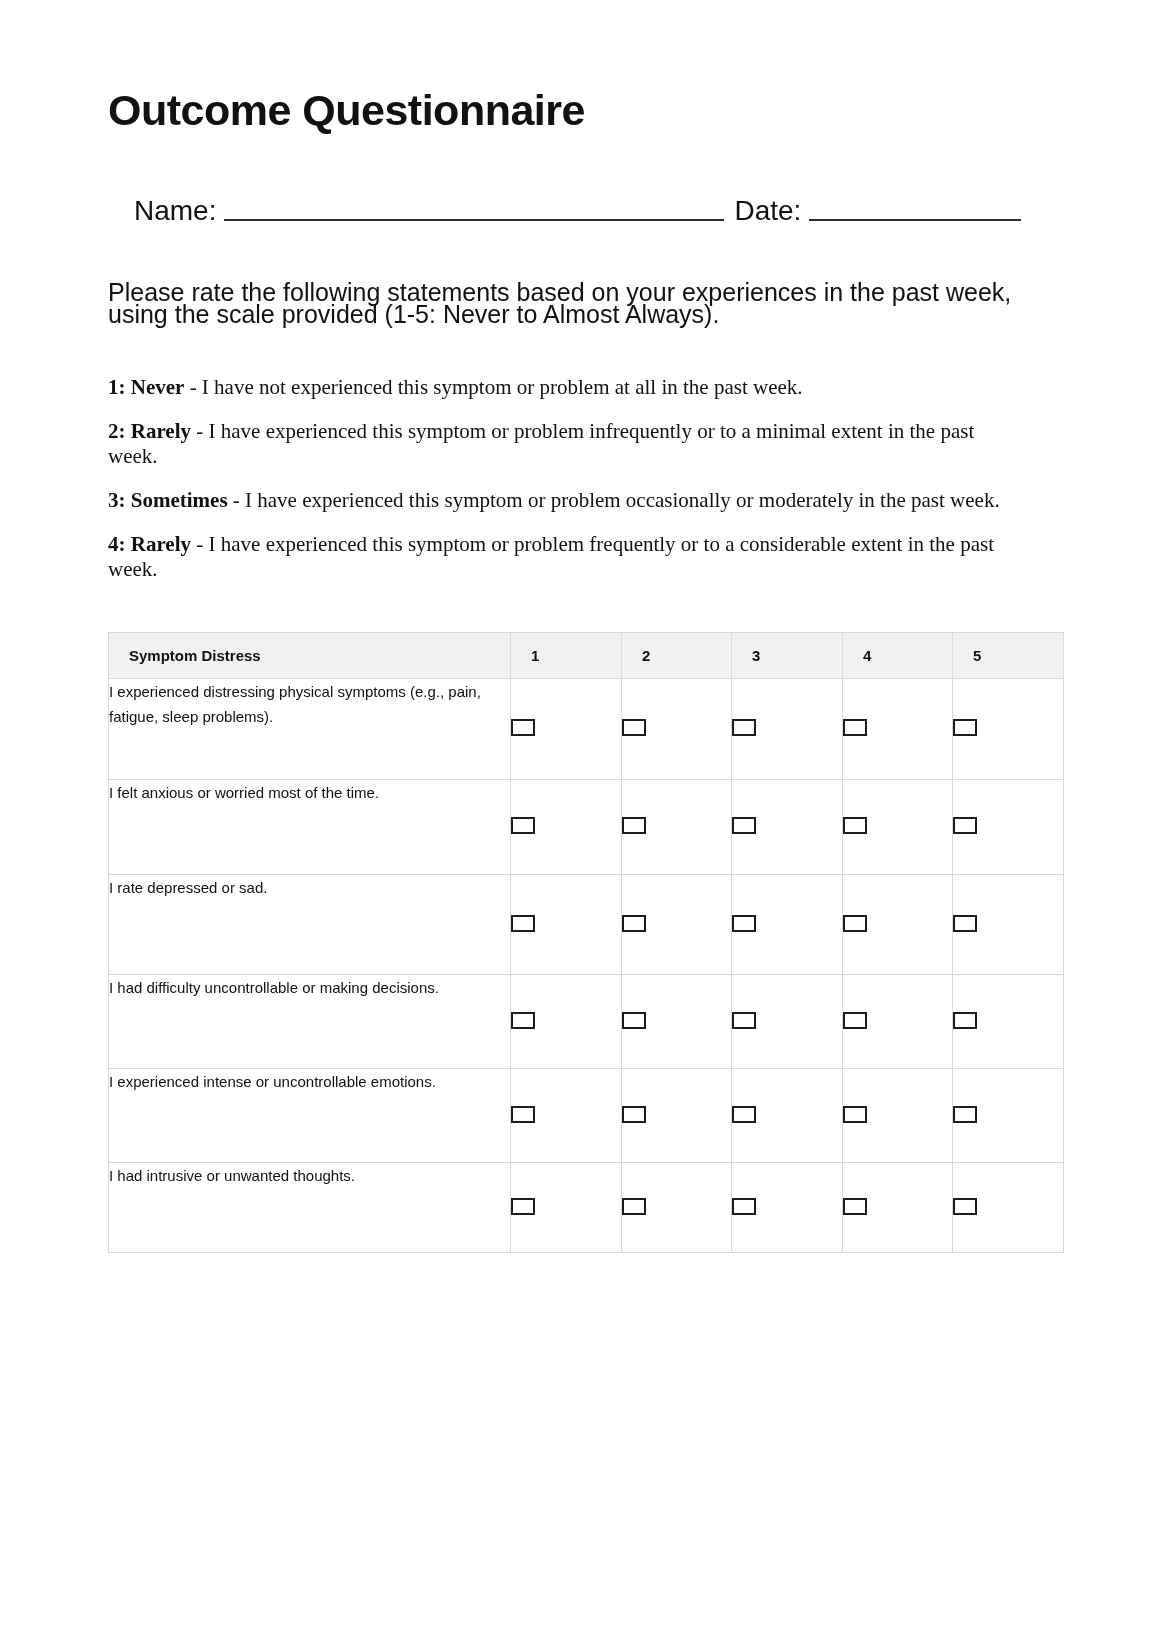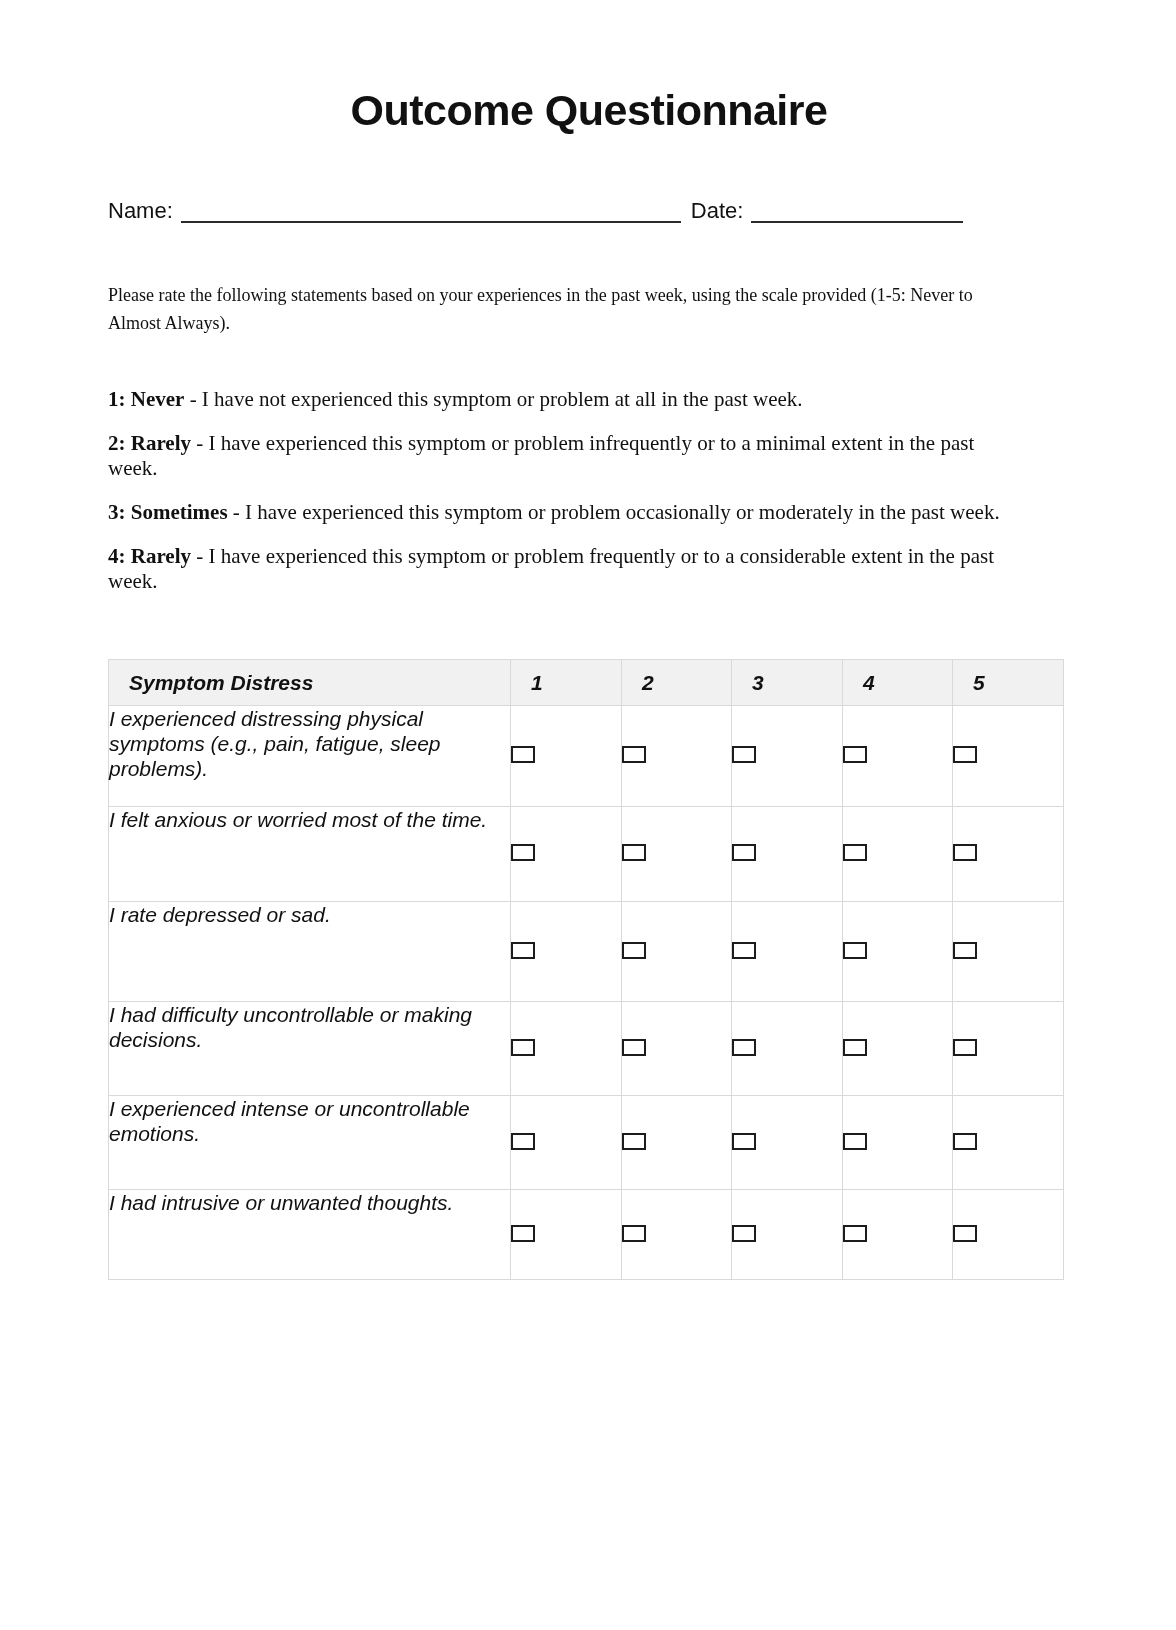--- a/index.html
+++ b/index.html
@@ -19,63 +19,61 @@
     font-family:"Liberation Sans","DejaVu Sans",sans-serif;
     padding:0 106px 0 108px;
     display:flow-root;
     overflow:hidden;
   }
   h1.doc-title{
     margin:85px 0 0 0;
     font-size:43px;
     line-height:50px;
     font-weight:bold;
-    text-align:center;
     letter-spacing:-0.5px;
   }
   .name-date-row{
     margin-top:62px;
     display:flex;
-    align-items:center;
-    font-size:22px;
+    align-items:flex-start;
+    font-size:28px;
     line-height:27px;
     white-space:nowrap;
+    margin-left:26px;
   }
   .field-label{flex:0 0 auto;}
   .write-line{
     display:inline-block;
     border-bottom:2px solid var(--line-color);
     height:24px;
     margin-left:8px;
   }
   .write-line.name{width:500px;margin-right:10px;}
   .write-line.date{width:212px;}
   .intro{
     margin:57px 0 0 0;
     width:920px;
-    font-size:18px;
-    line-height:28px;
-    font-family:Liberation Serif, serif;
+    font-size:25px;
+    line-height:22px;
   }
   .scale-defs{margin-top:50px;width:920px;}
   .scale-item{
     margin:0 0 19px 0;
     font-size:21px;
     line-height:25px;
     font-family:Liberation Serif, serif;
   }
   .scale-item:last-child{margin-bottom:0;}
   .scale-item b{font-weight:bold;}
   table.rating-table{
-    margin-top:65px;
+    margin-top:50px;
     width:955px;
     border-collapse:collapse;
     table-layout:fixed;
-    font-size:21px;
-    font-style:italic;
+    font-size:15px;
   }
   table.rating-table th,
   table.rating-table td{
     border:1.5px solid var(--table-border);
     padding:0;
   }
   table.rating-table thead tr{height:46px;}
   table.rating-table th{
     background:var(--header-bg);
     font-weight:bold;

